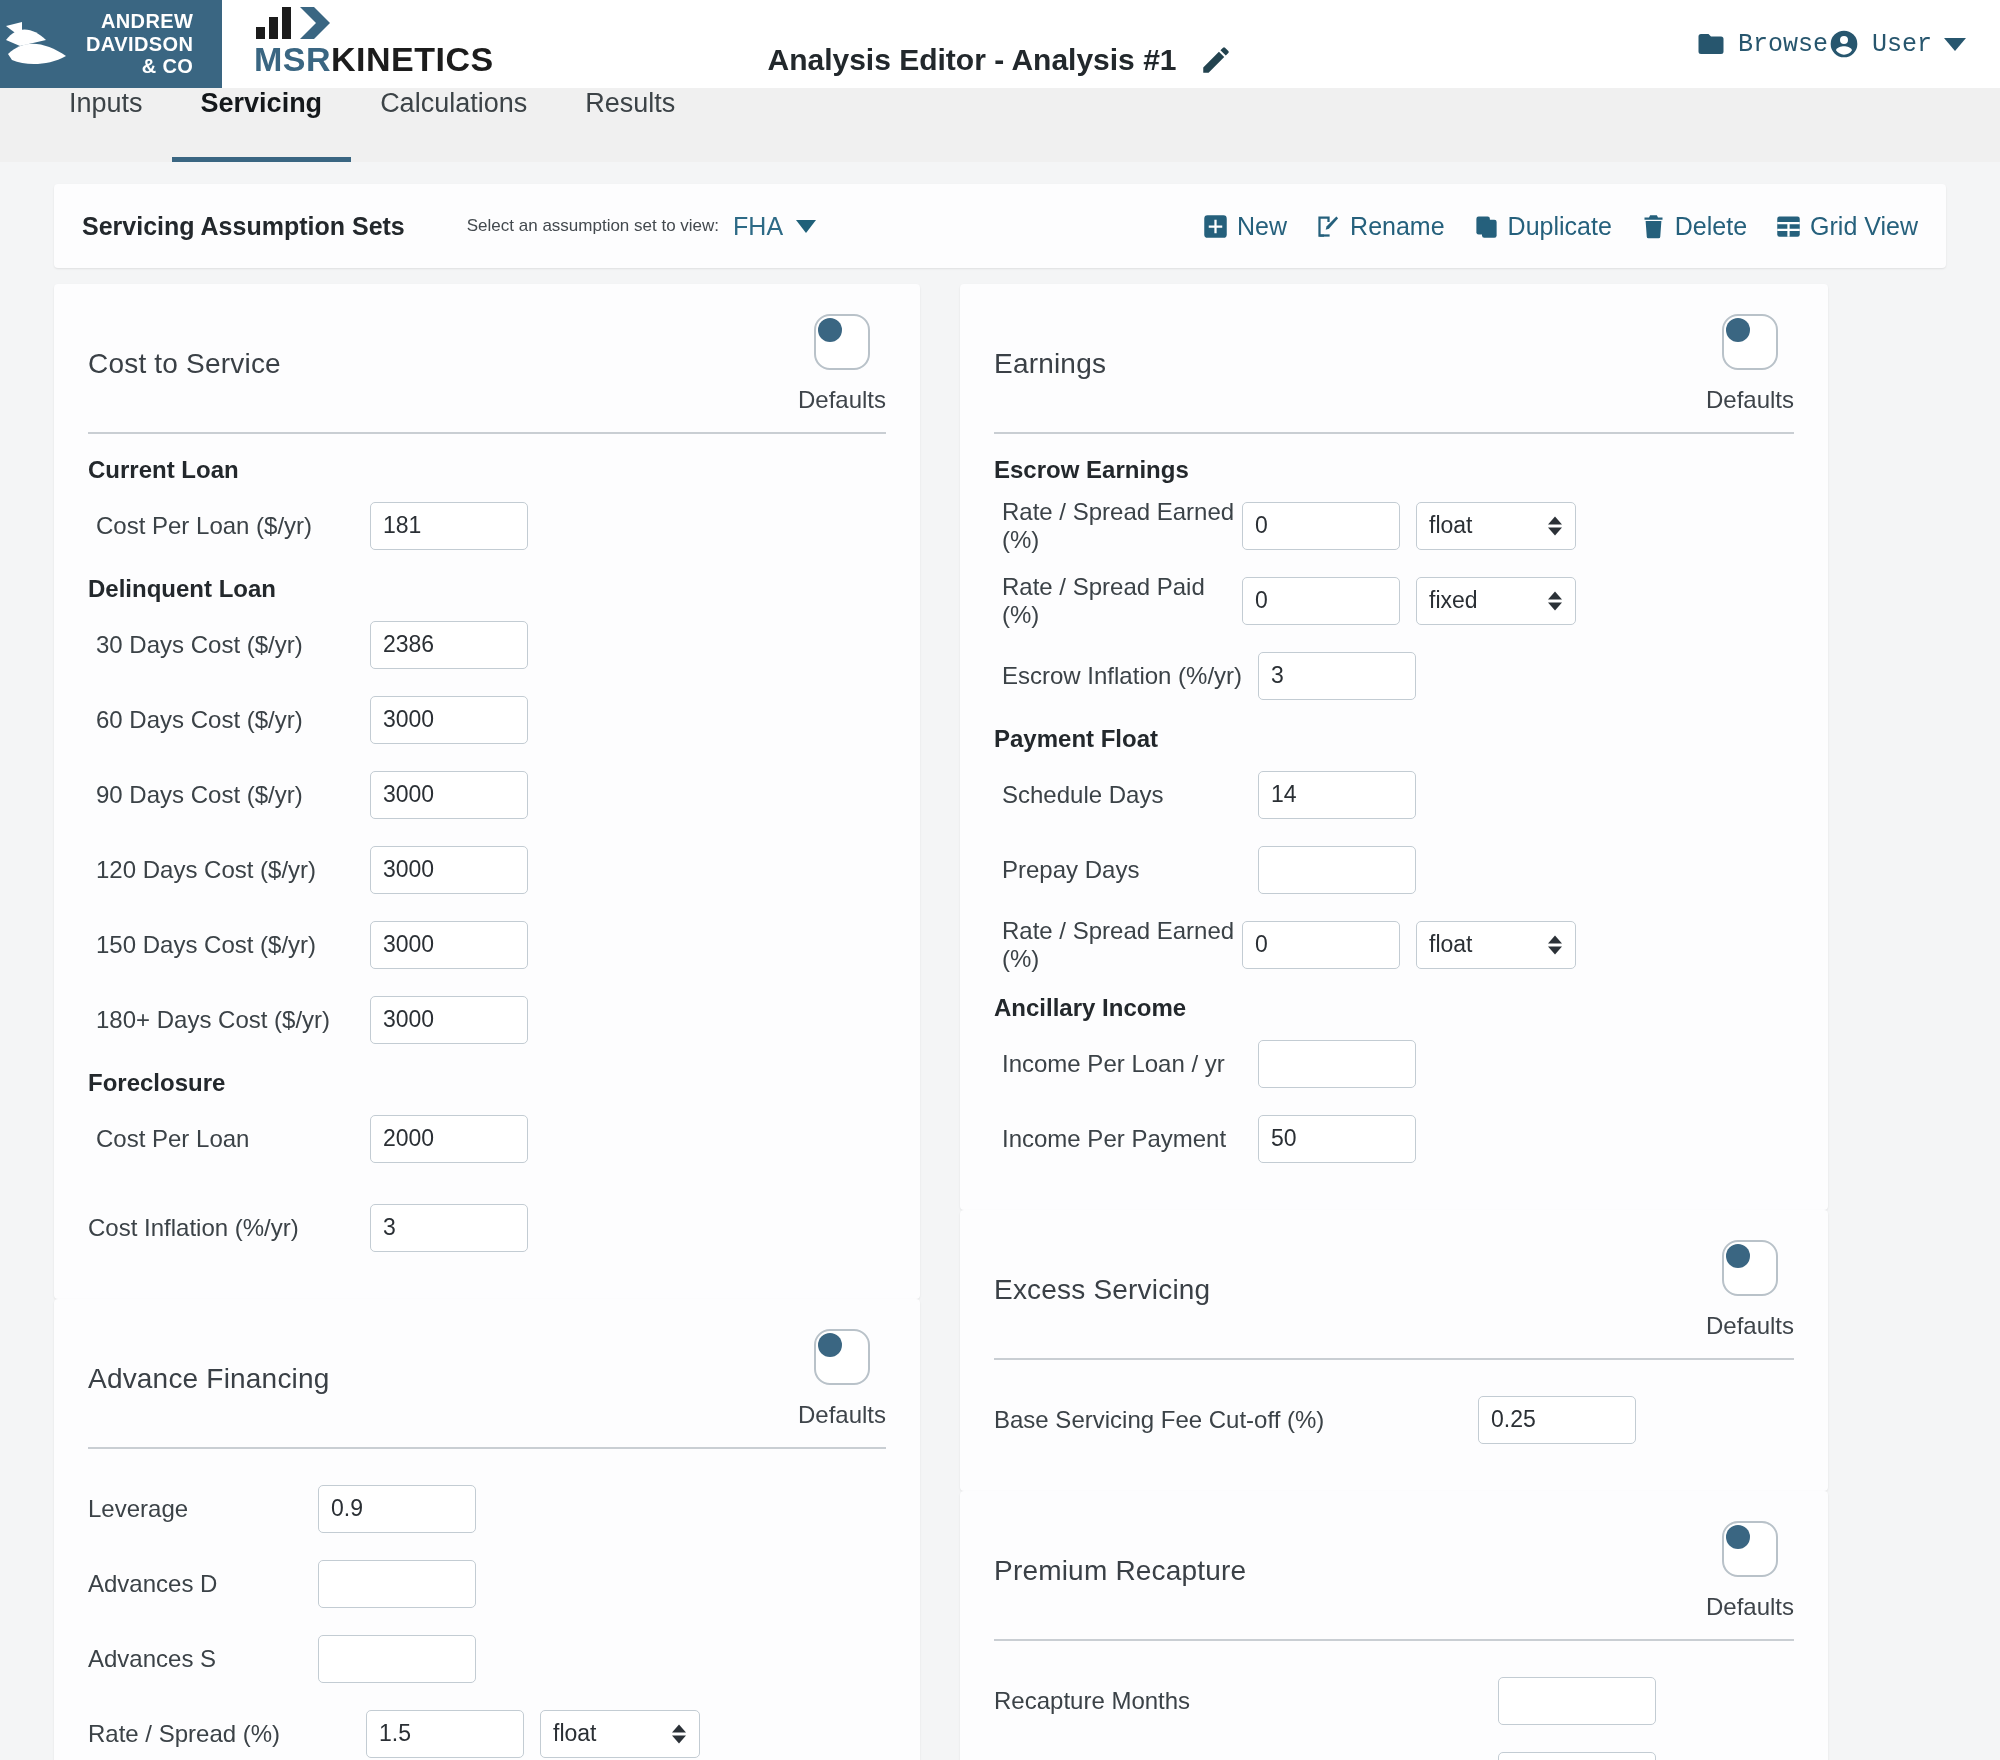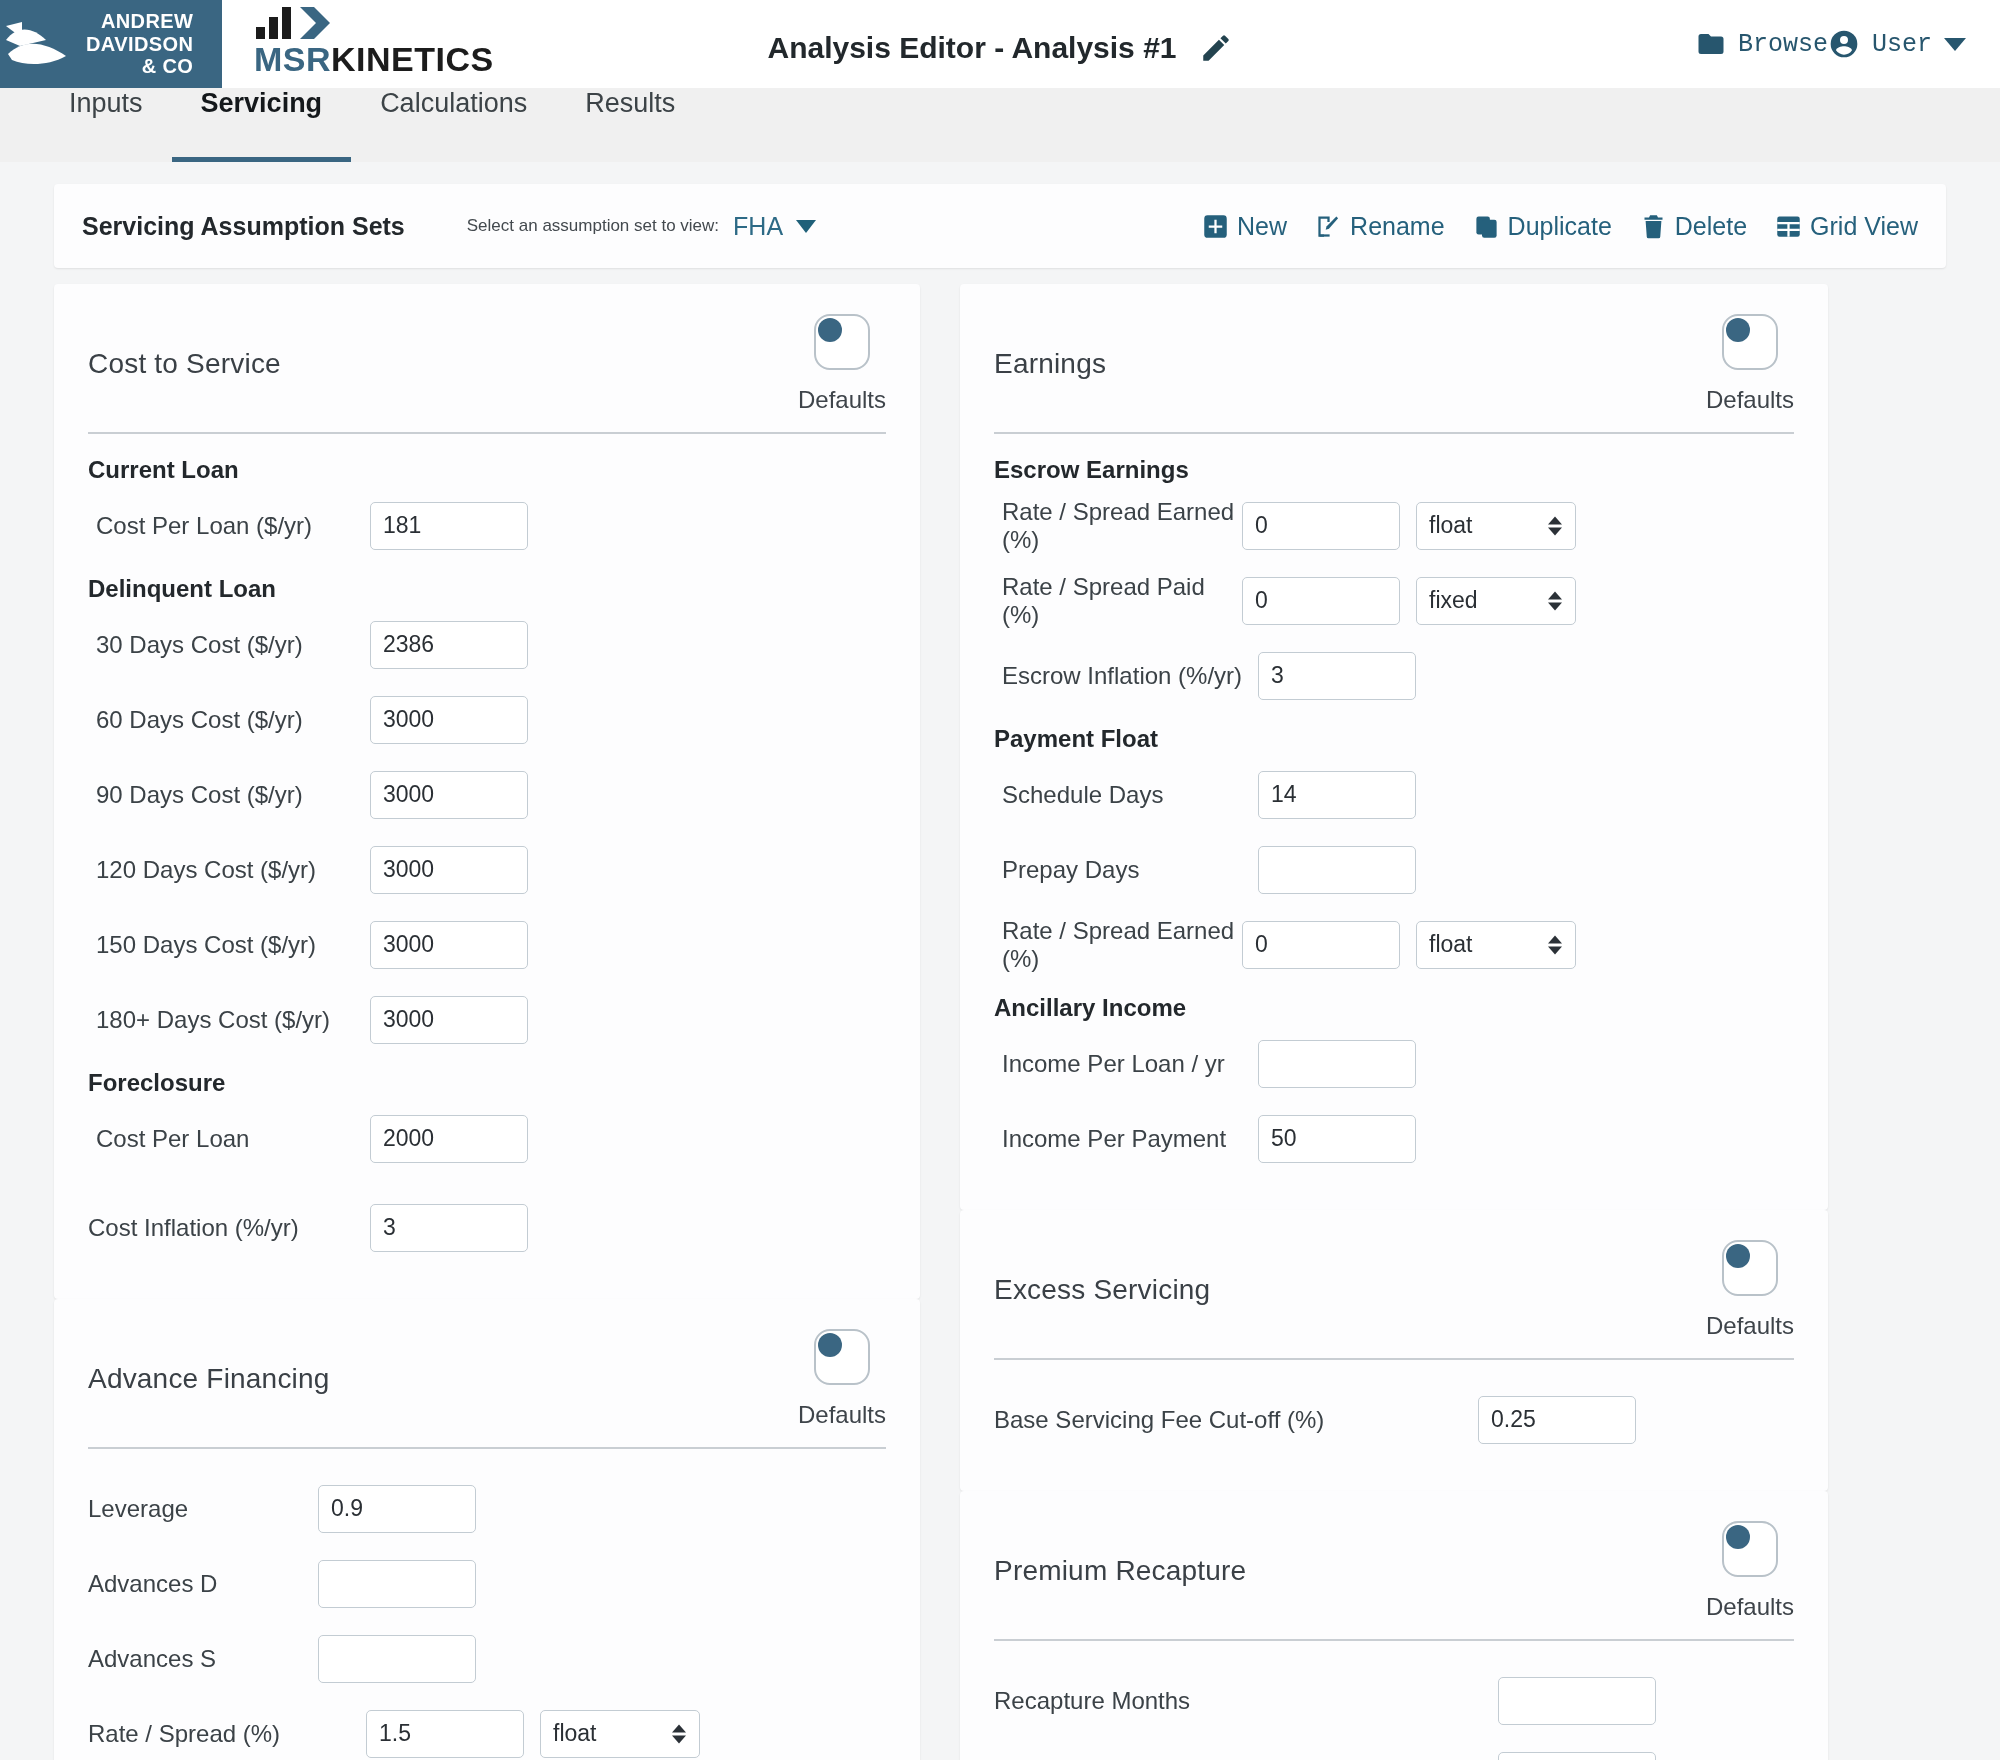--- a/index.html
+++ b/index.html
@@ -33,21 +33,21 @@
     flex: 0 0 auto; display: flex; align-items: center;
     padding-left: 32px;
   }
   .msr-inner { display: flex; flex-direction: column; gap: 1px; }
   .msr-bars { display: flex; align-items: flex-end; gap: 3px; height: 30px; padding-left: 2px;}
   .msr-word { font-size: 34px; font-weight: 700; letter-spacing: .5px; }
   .msr-word .a { color: #3a6682; }
   .msr-word .b { color: #1c1c1c; }
 
   .title-wrap {
-    position: absolute; left: 0; right: 0; top: 4px; height: 88px;
+    position: absolute; left: 0; right: 0; top: 16px; height: 88px;
     display: flex; align-items: center; justify-content: center;
     gap: 22px; pointer-events: none;
   }
   .app-title { font-size: 30px; font-weight: 700; color: #22282c; }
   .edit-pencil { pointer-events: auto; }
 
   .topbar-right {
     margin-left: auto; display: flex; align-items: center;
     padding-right: 34px; z-index: 2; font-family: Liberation Mono, monospace;
   }

